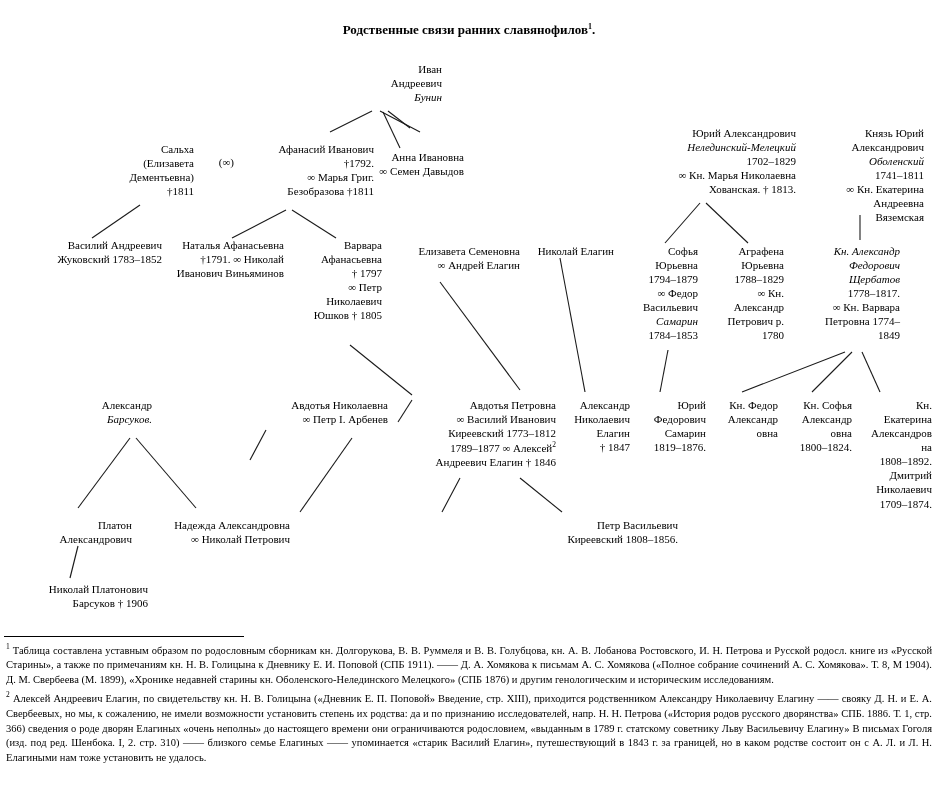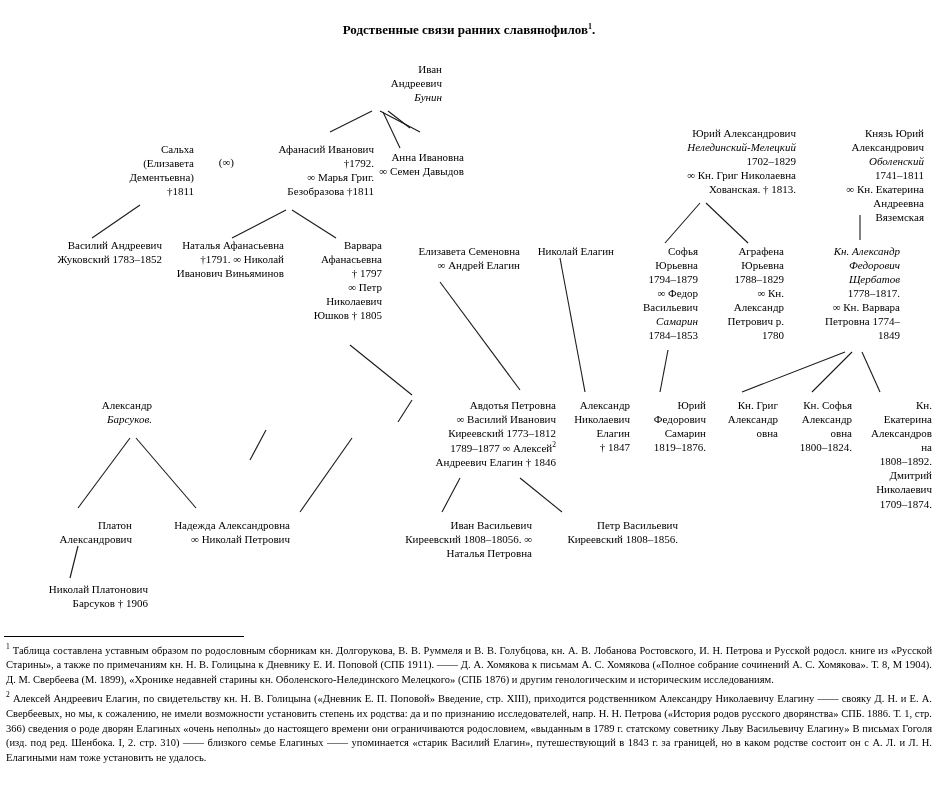--- a/index.html
+++ b/index.html
@@ -122,21 +122,21 @@
       <div>Безобразова †1811</div>
     </div>
   <div class="node" style="left:352px;top:150px;width:112px;">
       <div>Анна Ивановна</div>
       <div>∞ Семен Давыдов</div>
     </div>
   <div class="node" style="left:610px;top:126px;width:186px;">
       <div>Юрий Александрович</div>
       <div class="it">Нелединский-Мелецкий</div>
       <div>1702–1829</div>
-      <div>∞ Кн. Григ Николаевна</div>
+      <div>∞ Кн. Марья Николаевна</div>
       <div>Хованская. † 1813.</div>
     </div>
   <div class="node" style="left:800px;top:126px;width:124px;">
       <div>Князь Юрий</div>
       <div>Александрович</div>
       <div class="it">Оболенский</div>
       <div>1741–1811</div>
       <div>∞ Кн. Екатерина</div>
       <div>Андреевна</div>
       <div>Вяземская</div>
@@ -189,41 +189,45 @@
       <div class="it">Щербатов</div>
       <div>1778–1817.</div>
       <div>∞ Кн. Варвара</div>
       <div>Петровна 1774–</div>
       <div>1849</div>
     </div>
   <div class="node" style="left:58px;top:398px;width:94px;">
       <div>Александр</div>
       <div class="it">Барсуков.</div>
     </div>
+  <div class="node" style="left:242px;top:398px;width:146px;">
+      <div>Авдотья Николаевна</div>
+      <div>∞ Петр I. Арбенев</div>
+    </div>
   <div class="node" style="left:396px;top:398px;width:160px;">
       <div>Авдотья Петровна</div>
       <div>∞ Василий Иванович</div>
       <div>Киреевский 1773–1812</div>
       <div>1789–1877 ∞ Алексей<sup>2</sup></div>
       <div>Андреевич Елагин † 1846</div>
     </div>
   <div class="node" style="left:548px;top:398px;width:82px;">
       <div>Александр</div>
       <div>Николаевич</div>
       <div>Елагин</div>
       <div>† 1847</div>
     </div>
   <div class="node" style="left:626px;top:398px;width:80px;">
       <div>Юрий</div>
       <div>Федорович</div>
       <div>Самарин</div>
       <div>1819–1876.</div>
     </div>
   <div class="node" style="left:706px;top:398px;width:72px;">
-      <div>Кн. Григ</div>
+      <div>Кн. Федор</div>
       <div>Александр</div>
       <div>овна</div>
     </div>
   <div class="node" style="left:780px;top:398px;width:72px;">
       <div>Кн. Софья</div>
       <div>Александр</div>
       <div>овна</div>
       <div>1800–1824.</div>
     </div>
   <div class="node" style="left:852px;top:398px;width:80px;">
@@ -237,25 +241,20 @@
       <div>1709–1874.</div>
     </div>
   <div class="node" style="left:28px;top:518px;width:104px;">
       <div>Платон</div>
       <div>Александрович</div>
     </div>
   <div class="node" style="left:134px;top:518px;width:156px;">
       <div>Надежда Александровна</div>
       <div>∞ Николай Петрович</div>
     </div>
-  <div class="node" style="left:372px;top:518px;width:160px;">
-      <div>Иван Васильевич</div>
-      <div>Киреевский 1808–18056. ∞</div>
-      <div>Наталья Петровна</div>
-    </div>
   <div class="node" style="left:518px;top:518px;width:160px;">
       <div>Петр Васильевич</div>
       <div>Киреевский 1808–1856.</div>
     </div>
   <div class="node" style="left:8px;top:582px;width:140px;">
       <div>Николай Платонович</div>
       <div>Барсуков † 1906</div>
     </div>
 
   <div class="fn-rule"></div>

